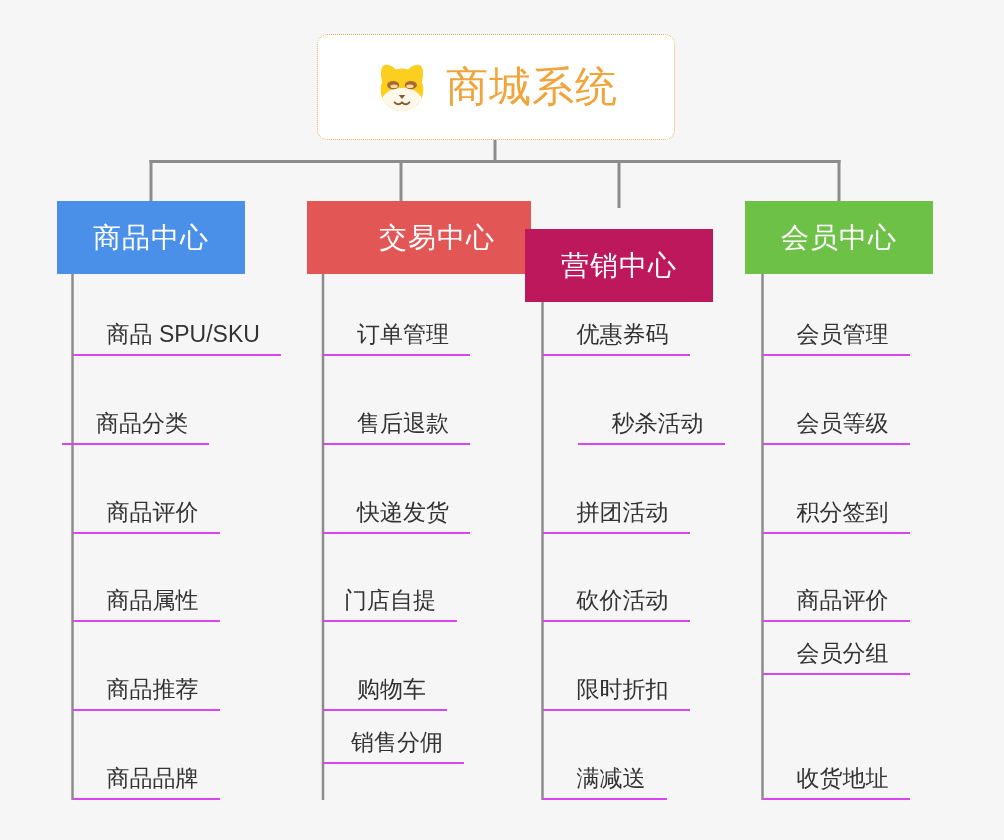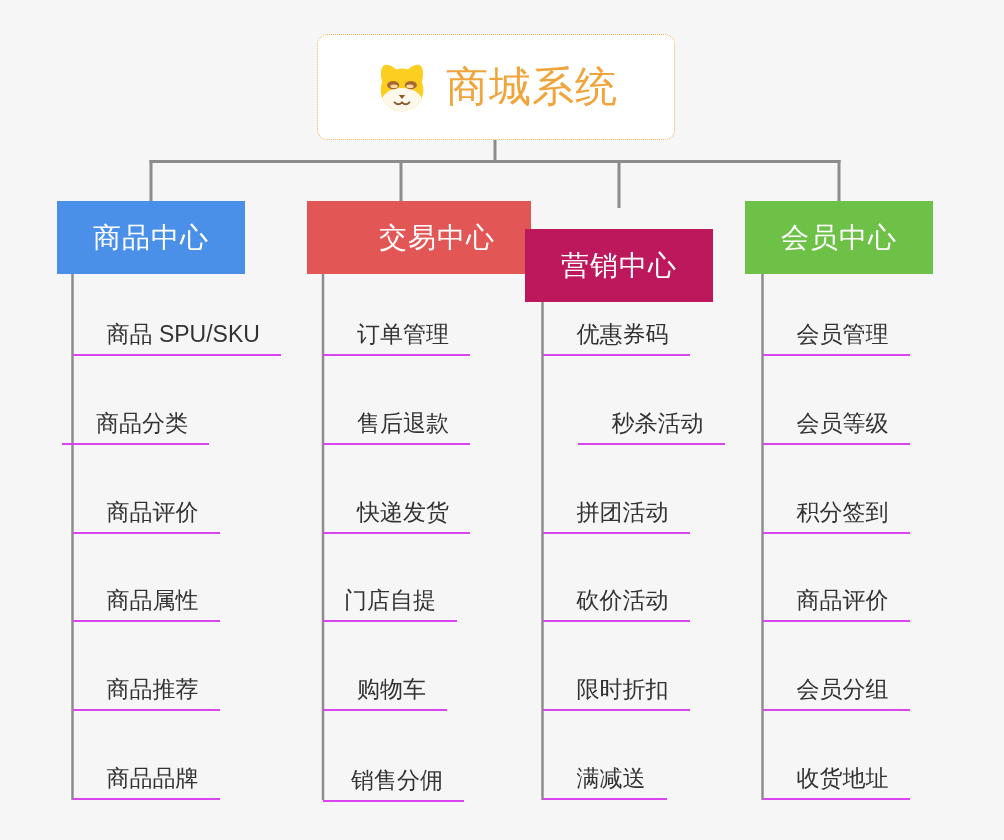--- a/index.html
+++ b/index.html
@@ -112,34 +112,34 @@
       <div class="leaf-node" style="left: 72.5px; top: 669px;">商品推荐</div>
       <div class="leaf-node" style="left: 72.5px; top: 758px;">商品品牌</div>
       <div class="branch-box" style="left: 307px; background: rgb(226, 87, 85); padding-left: 36px;">
         <span class="branch-label">交易中心</span>
       </div>
       <div class="leaf-node" style="left: 323px; top: 314px;">订单管理</div>
       <div class="leaf-node" style="left: 323px; top: 403px;">售后退款</div>
       <div class="leaf-node" style="left: 323px; top: 492px;">快递发货</div>
       <div class="leaf-node" style="left: 323px; top: 580px; padding-left: 21px;">门店自提</div>
       <div class="leaf-node" style="left: 323px; top: 669px;">购物车</div>
-      <div class="leaf-node" style="left: 323px; top: 760px; padding-left: 28px;">销售分佣</div>
+      <div class="leaf-node" style="left: 323px; top: 722px; padding-left: 28px;">销售分佣</div>
       <div class="branch-box" style="left: 525px; background: #be185d; margin-top: 28px;">
         <span class="branch-label">营销中心</span>
       </div>
       <div class="leaf-node" style="left: 542.5px; top: 314px;">优惠券码</div>
       <div class="leaf-node" style="left: 542.5px; top: 403px; margin-left: 35px;">秒杀活动</div>
       <div class="leaf-node" style="left: 542.5px; top: 492px;">拼团活动</div>
       <div class="leaf-node" style="left: 542.5px; top: 580px;">砍价活动</div>
       <div class="leaf-node" style="left: 542.5px; top: 669px;">限时折扣</div>
       <div class="leaf-node" style="left: 542.5px; top: 758px;">满减送</div>
       <div class="branch-box" style="left: 745px; background: rgb(109, 193, 70);">
         <span class="branch-label">会员中心</span>
       </div>
       <div class="leaf-node" style="left: 762.5px; top: 314px;">会员管理</div>
       <div class="leaf-node" style="left: 762.5px; top: 403px; text-align: right;">会员等级</div>
       <div class="leaf-node" style="left: 762.5px; top: 492px;">积分签到</div>
       <div class="leaf-node" style="left: 762.5px; top: 580px;">商品评价</div>
-      <div class="leaf-node" style="left: 762.5px; top: 669px;">会员分组</div>
+      <div class="leaf-node" style="left: 762.5px; top: 633px;">会员分组</div>
       <div class="leaf-node" style="left: 762.5px; top: 758px;">收货地址</div>
     </div>
 
 </div>
 
 </body></html>

